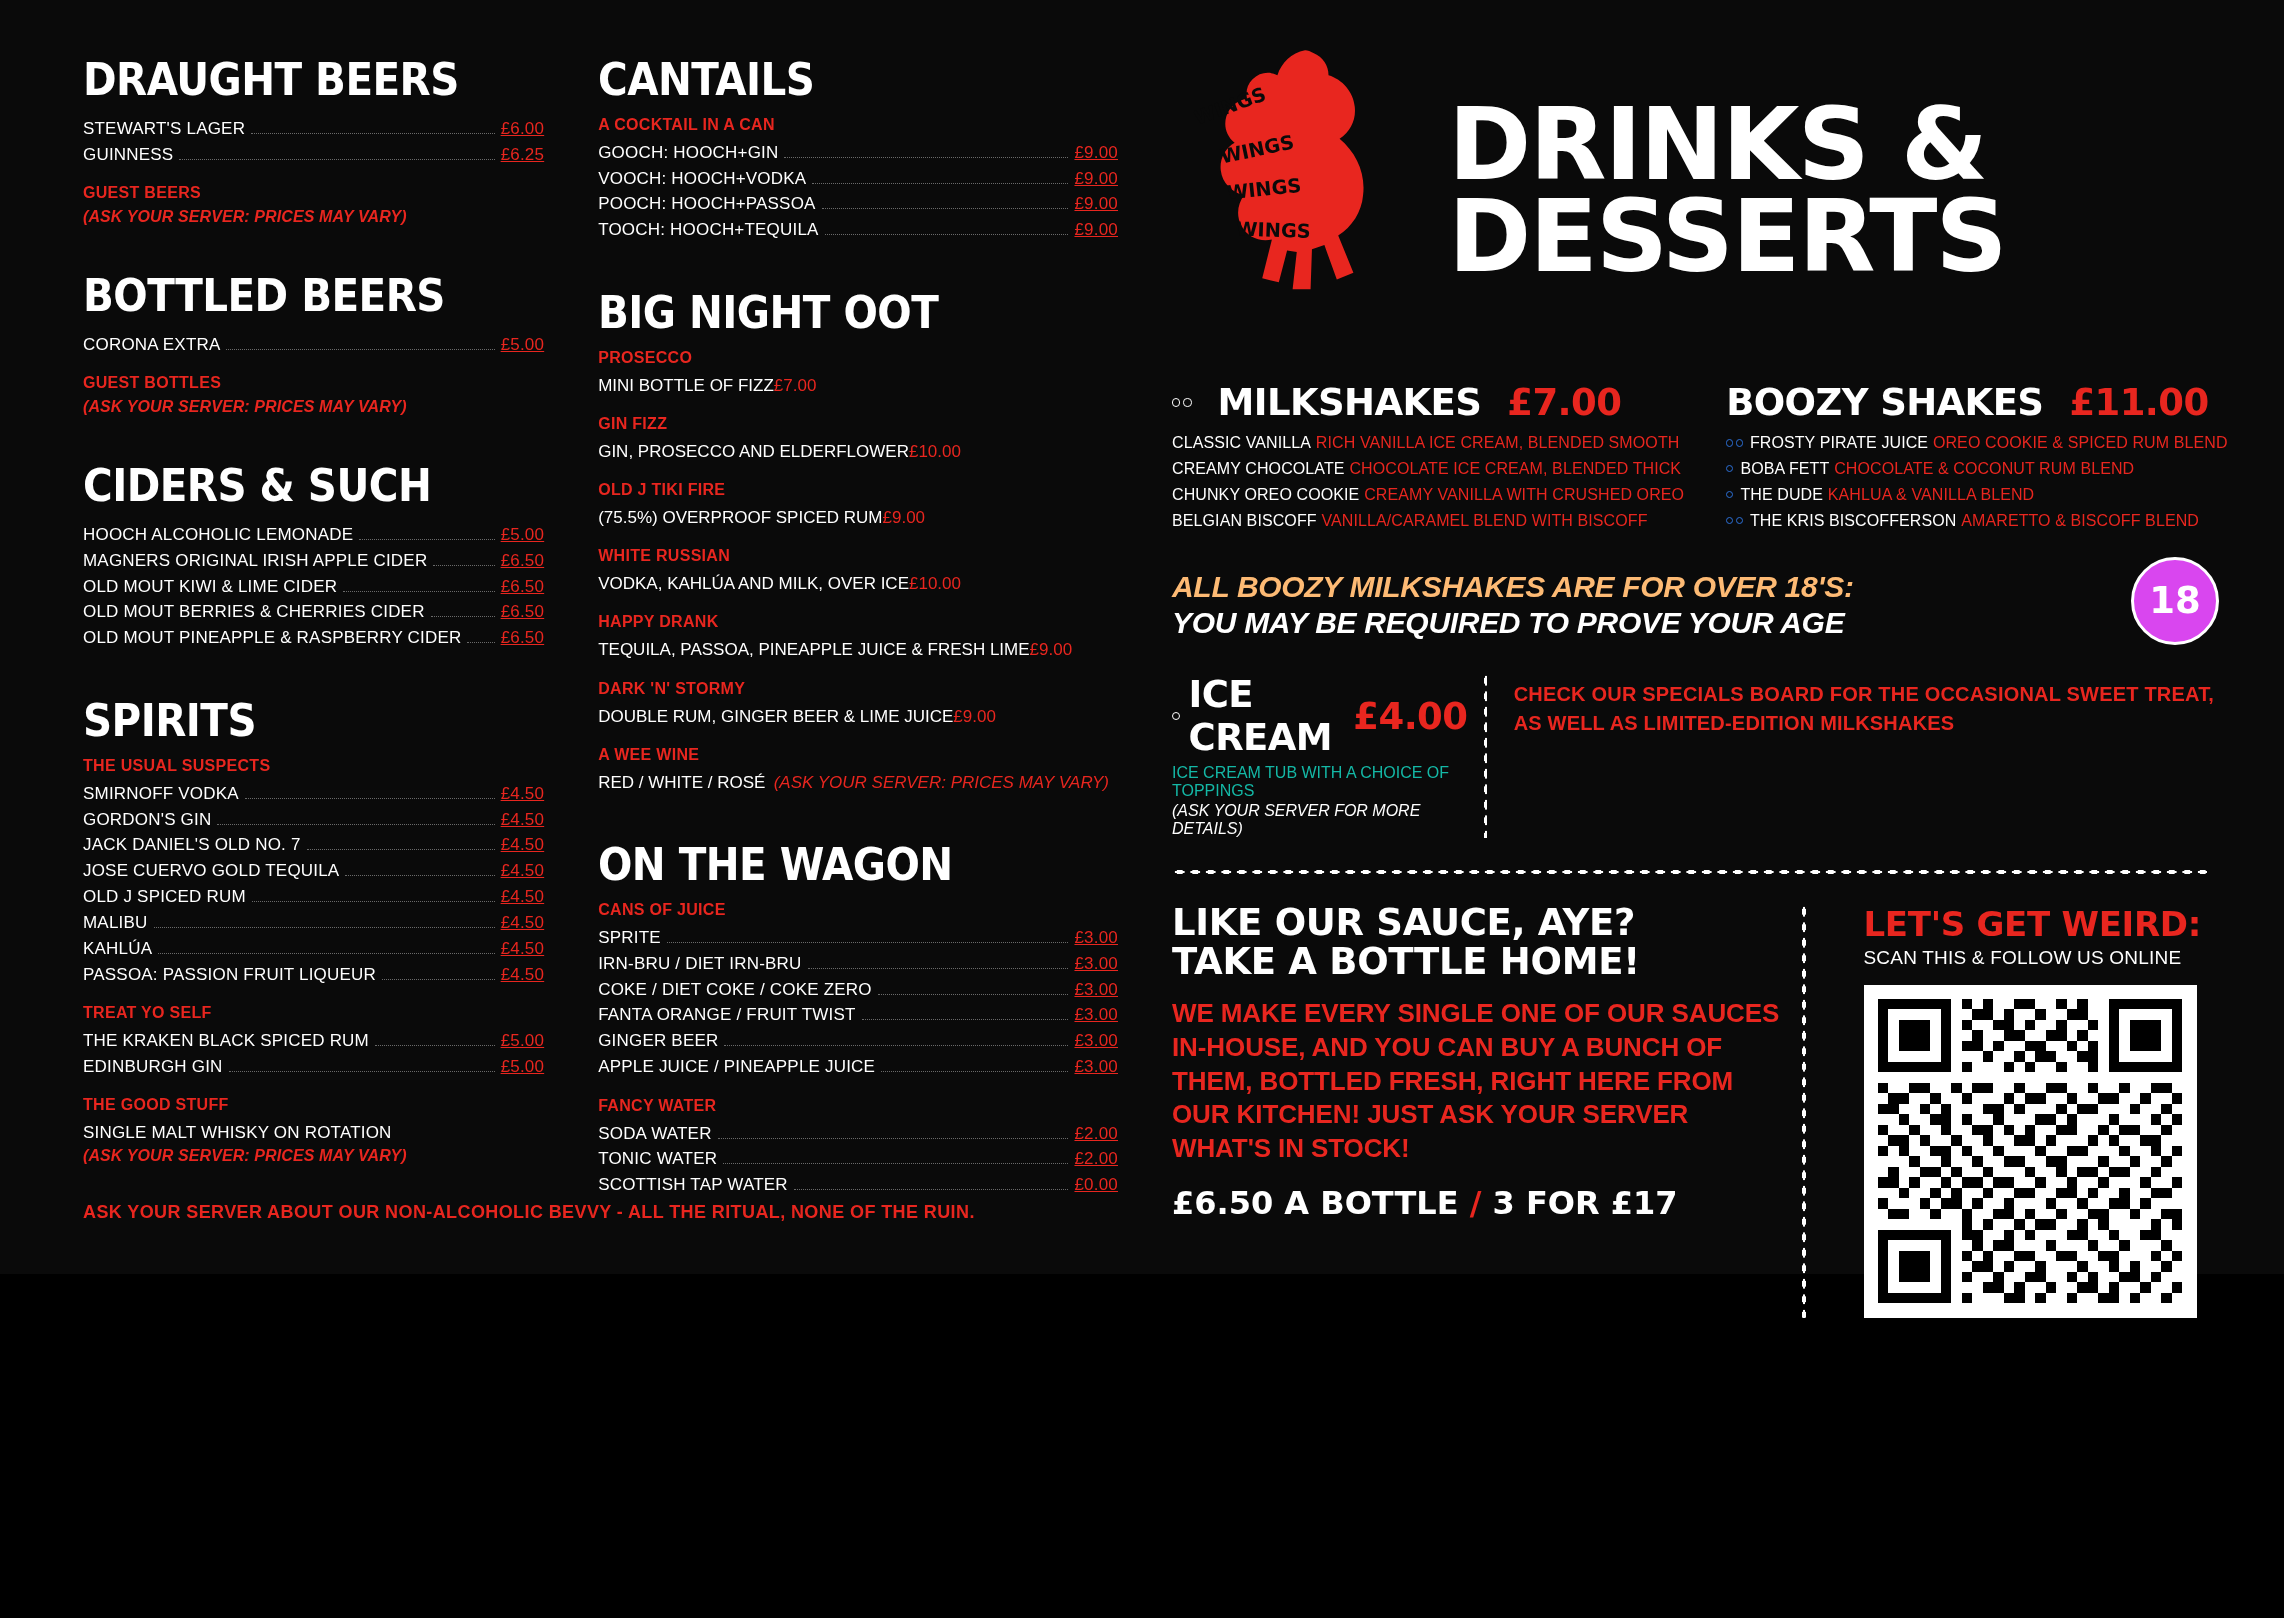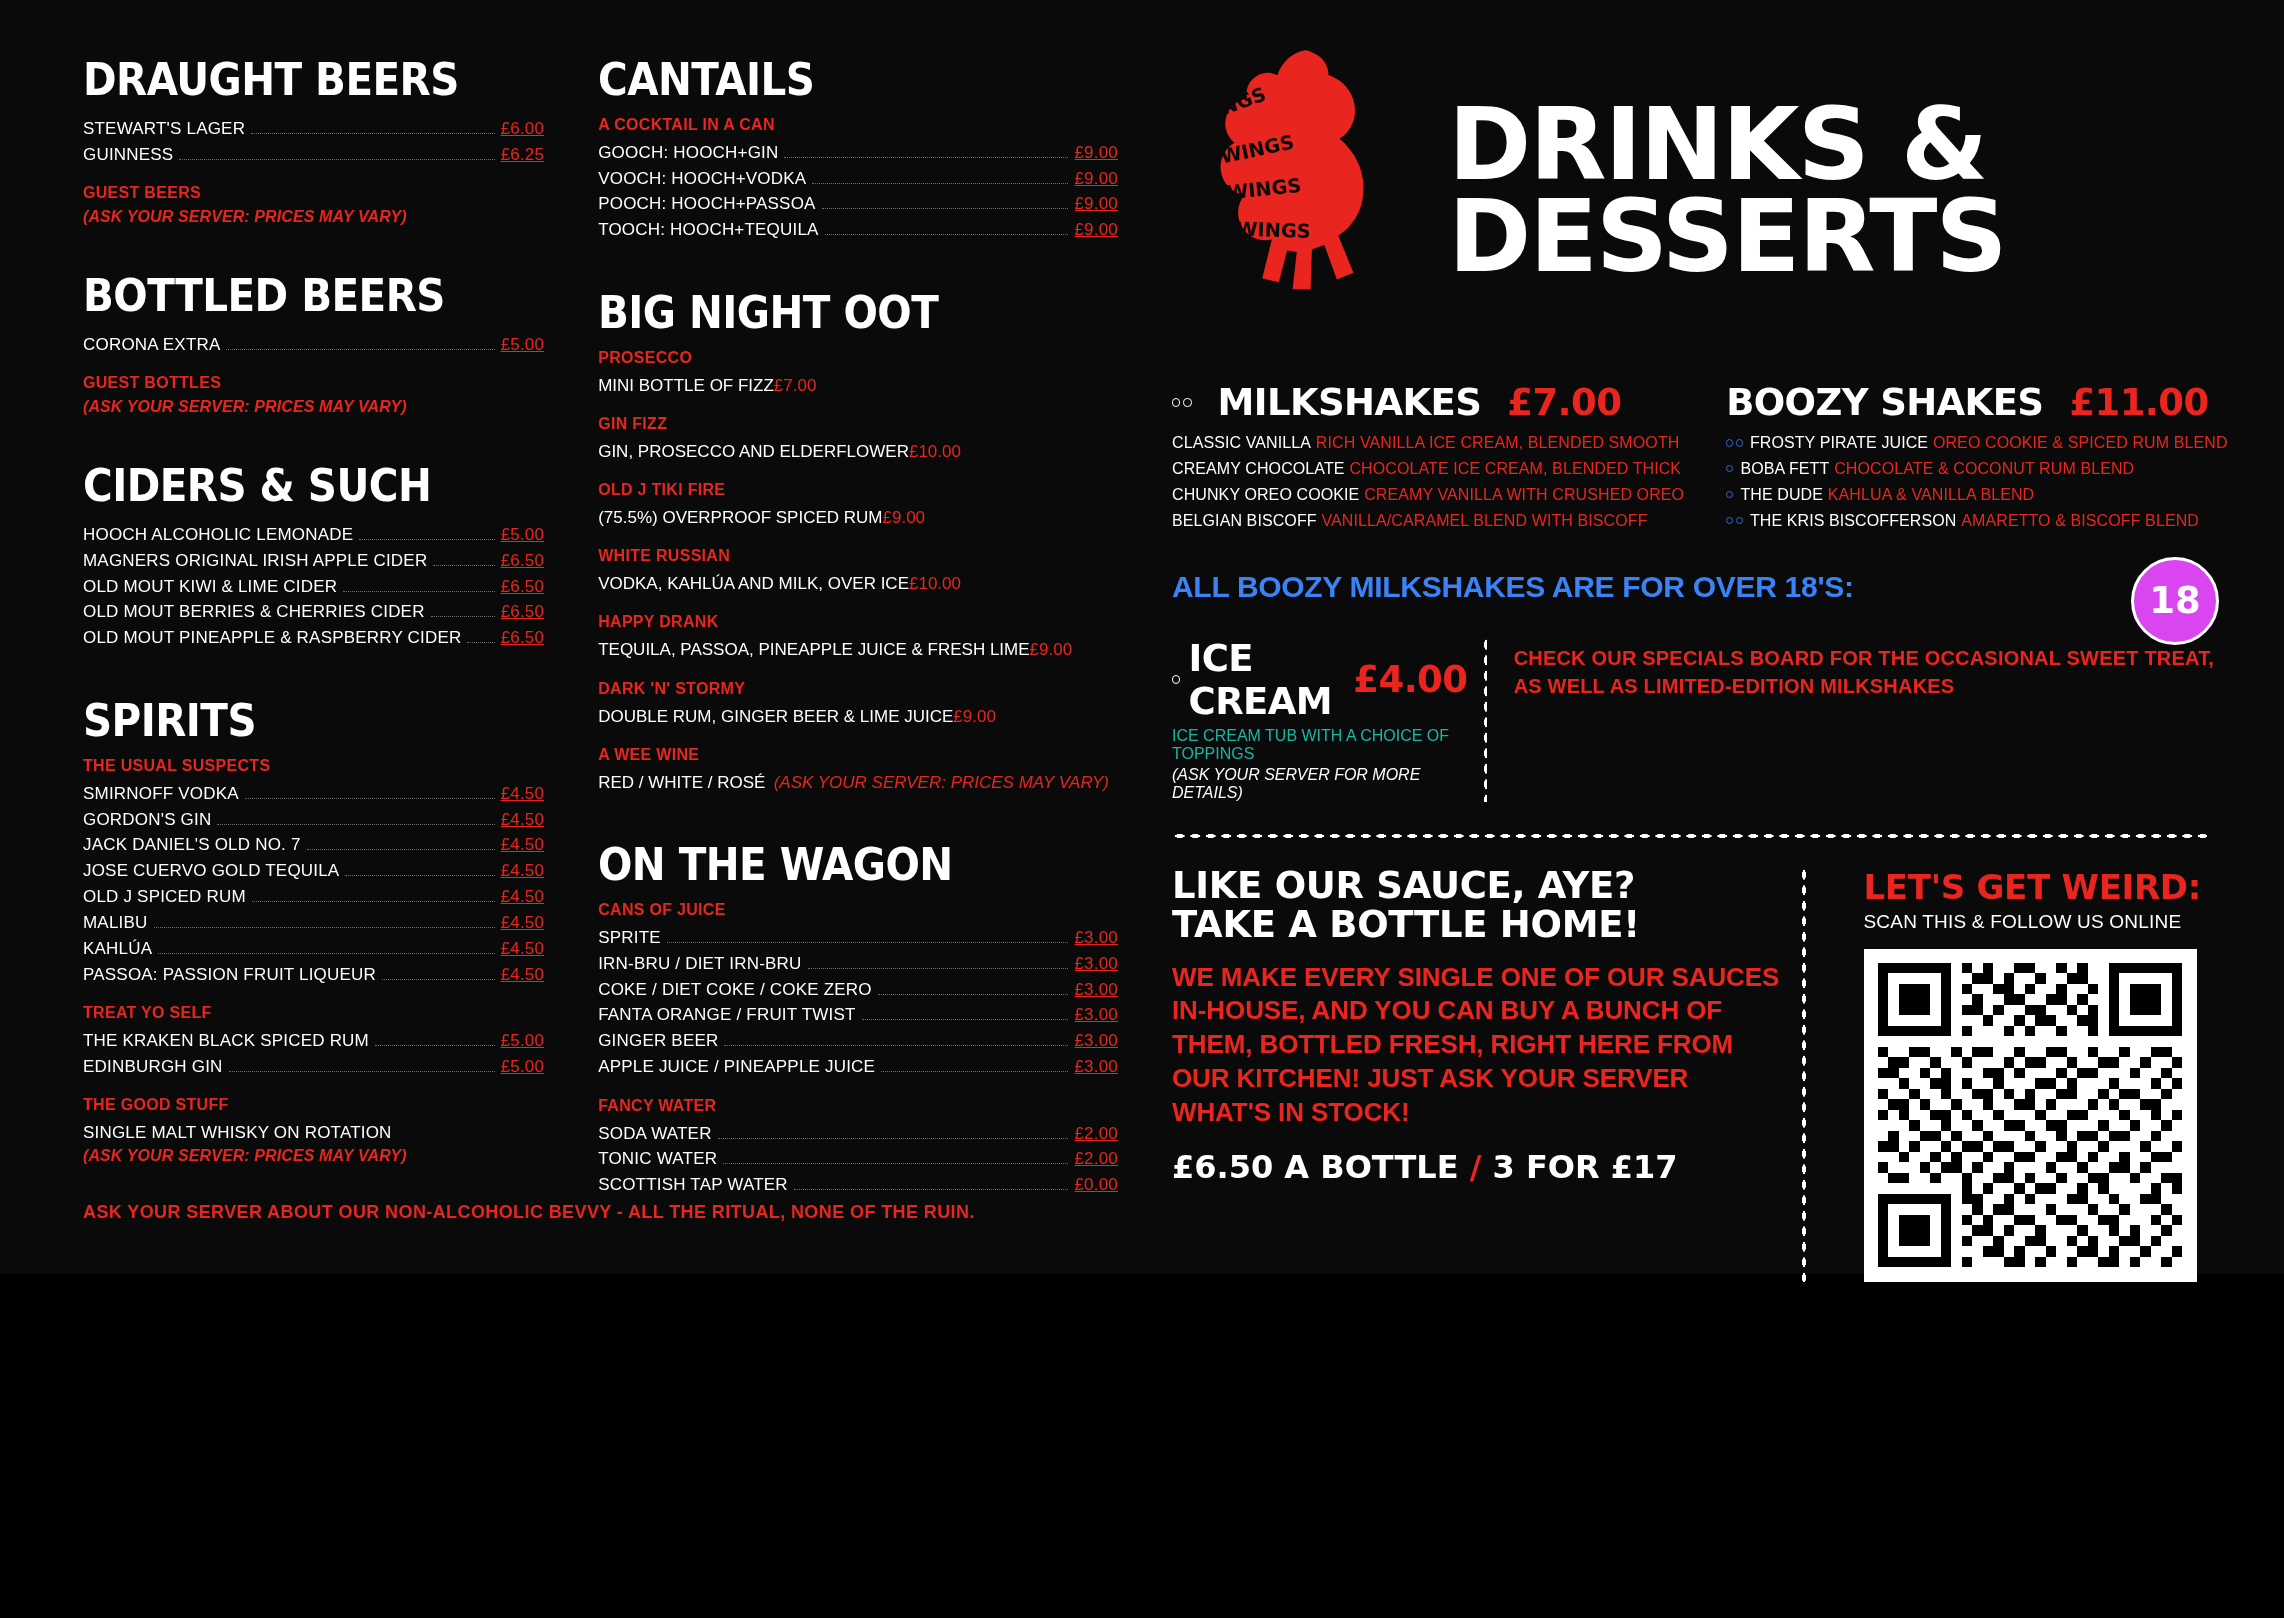--- a/index.html
+++ b/index.html
@@ -154,22 +154,23 @@
     width: 7.1px; height: 7.1px; border-radius: 50%;
     border: 1.5px solid #2b6fd6; display: block;
   }
 
   .over18 {
     margin-top: 36px;
     padding-left: 18px;
     position: relative;
   }
   .over18 .l1 {
-    color: #3b82f6;
-    font-weight: bold;
+    color: #fdba74;
+    font-weight: bold;
+    font-style: italic;
     font-size: 30px;
     letter-spacing: -0.3px;
     text-transform: uppercase;
   }
   .over18 .l2 {
     color: #fff;
     font-weight: bold;
     font-style: italic;
     font-size: 30px;
     letter-spacing: -0.3px;
@@ -645,20 +646,21 @@
               </span>
             <span>THE KRIS BISCOFFERSON</span>
             <span class="d">AMARETTO &amp; BISCOFF BLEND</span>
           </li>
         </ul>
       </div>
     </div>
 
     <div class="over18">
       <div class="l1">ALL BOOZY MILKSHAKES ARE FOR OVER 18'S:</div>
+      <div class="l2">YOU MAY BE REQUIRED TO PROVE YOUR AGE</div>
       <div class="badge18">18</div>
     </div>
 
     <div class="icecream-row">
       <div class="ic-left">
         <div class="ic-head">
           <span class="dots2">
               <i></i>
             </span>
           <span>ICE CREAM</span>

